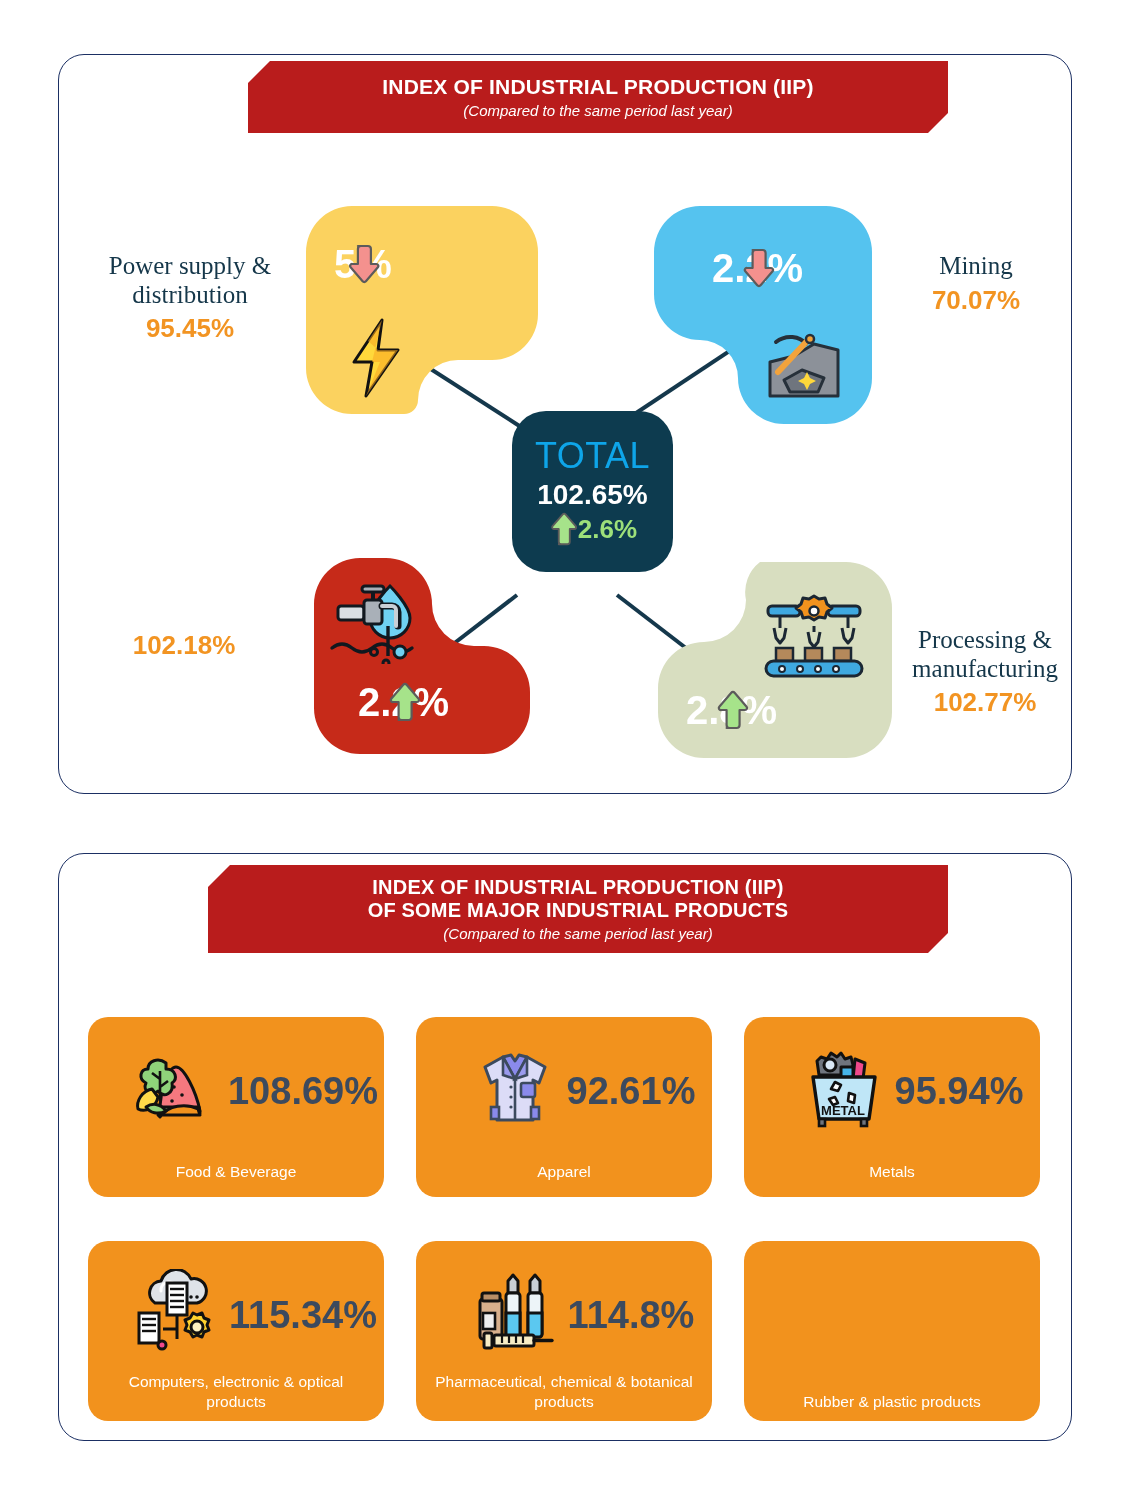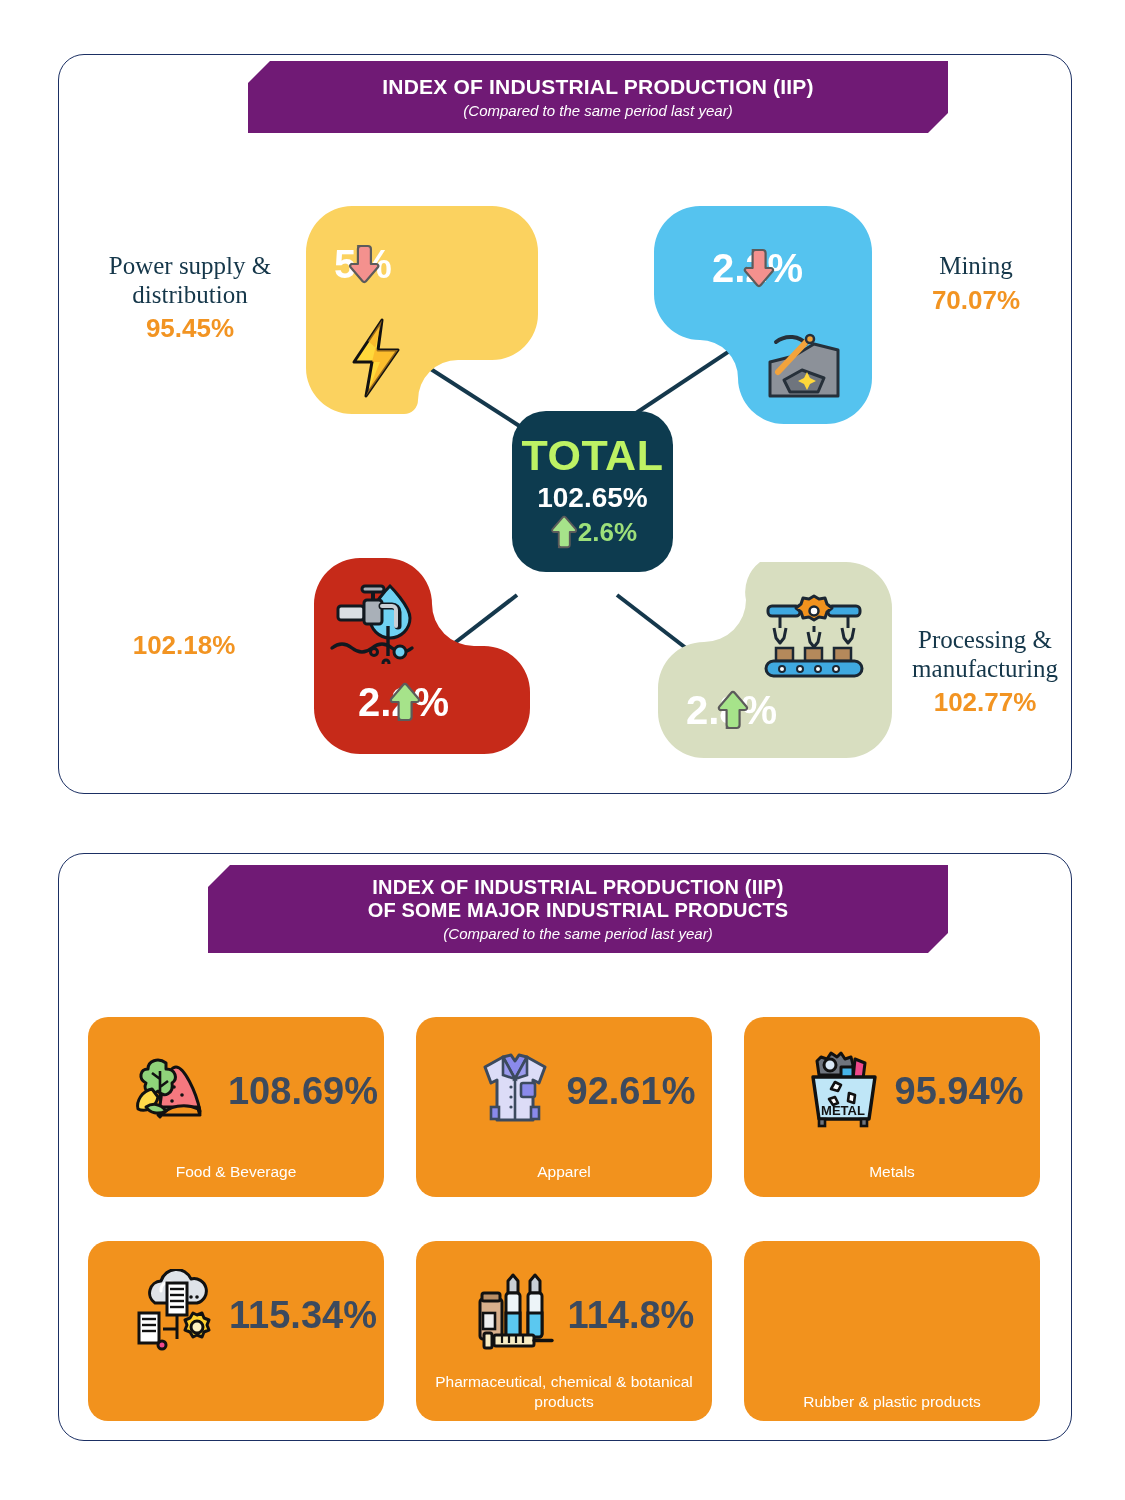--- a/index.html
+++ b/index.html
@@ -5,21 +5,21 @@
   html,body{margin:0;padding:0;background:#ffffff;}
   body{width:1125px;height:1500px;position:relative;overflow:hidden;
        font-family:"Liberation Sans",sans-serif;}
 
   
   .panel{position:absolute;border:1.5px solid #1b2f63;border-radius:26px;background:#fff;}
   #panel-iip{left:58px;top:54px;width:1012px;height:738px;}
   #panel-products{left:58px;top:853px;width:1012px;height:586px;}
 
   
-  .banner{position:absolute;background:#701a75;color:#fff;text-align:center;
+  .banner{position:absolute;background:#b91c1c;color:#fff;text-align:center;
           -webkit-clip-path:polygon(22px 0,100% 0,100% calc(100% - 20px),calc(100% - 20px) 100%,0 100%,0 22px);
           clip-path:polygon(22px 0,100% 0,100% calc(100% - 20px),calc(100% - 20px) 100%,0 100%,0 22px);
           display:flex;flex-direction:column;align-items:center;justify-content:center;}
   #banner-iip{left:248px;top:61px;width:700px;height:72px;}
   #banner-products{left:208px;top:865px;width:740px;height:88px;}
   .banner-title{font-weight:bold;letter-spacing:.2px;line-height:1.16;}
   #banner-iip .banner-title{font-size:21px;}
   #banner-products .banner-title{font-size:20px;}
   .banner-sub{font-style:italic;font-size:15px;margin-top:3px;}
 
@@ -30,21 +30,21 @@
   .pct-row{position:absolute;display:flex;align-items:center;gap:12px;}
   .pct-val{font-weight:bold;color:#fff;font-size:40px;line-height:1;}
   .arrow{width:34px;height:40px;display:block;}
 
   .ico{position:absolute;}
 
   
   #total-node{position:absolute;left:512px;top:411px;width:161px;height:161px;
       background:#0d3b4f;border-radius:34px;display:flex;flex-direction:column;
       align-items:center;justify-content:center;z-index:5;}
-  #total-label{color:#bef264;font-weight:bold;font-size:43px;line-height:1;letter-spacing:.5px;}
+  #total-label{color:#0ea5e9;font-weight:normal;font-size:36px;line-height:1;letter-spacing:.5px;}
   #total-value{color:#fff;font-weight:bold;font-size:28px;line-height:1;margin-top:7px;}
   #total-delta-row{display:flex;align-items:center;margin-top:3px;}
   #total-delta{color:#9de07a;font-weight:bold;font-size:26px;line-height:1;}
 
   
   .side-label{position:absolute;text-align:center;color:#15374a;
               font-family:"Liberation Serif",serif;font-size:25px;line-height:1.14;}
   .side-label .num{display:block;color:#f29422;font-weight:bold;margin-top:5px;
                    font-family:"Liberation Sans",sans-serif;font-size:26px;}
 
@@ -295,20 +295,21 @@
         <line x1="11" y1="50" x2="25" y2="50" stroke="#111" stroke-width="2.4"></line>
         <line x1="11" y1="56" x2="25" y2="56" stroke="#111" stroke-width="2.4"></line>
         <line x1="11" y1="62" x2="25" y2="62" stroke="#111" stroke-width="2.4"></line>
         <path d="M46,46 v14 H32 M46,60 v10" fill="none" stroke="#111" stroke-width="3"></path>
         <circle cx="31" cy="76" r="4" fill="#F0498B" stroke="#111" stroke-width="3"></circle>
         <path d="M62,44 l4,2 l5,-2 l2,5 l5,2 l-2,5 l2,5 l-5,2 l-2,5 l-5,-2 l-4,2 l-3,-5 l-5,-2 l2,-5 l-2,-5 l5,-2 Z" fill="#FFD22E" stroke="#111" stroke-width="3" stroke-linejoin="round"></path>
         <circle cx="66" cy="58" r="6" fill="#FDF1C0" stroke="#111" stroke-width="3"></circle>
       </svg>
       <span class="card-pct">115.34%</span>
     </div>
+    <div class="card-label">Computers, electronic &amp; optical products</div>
   </div>
 
   <div class="card two-line">
     <div class="card-top">
       <svg class="card-icon" viewBox="0 0 92 92">
         <rect x="10" y="30" width="22" height="40" rx="3" fill="#D8B08C" stroke="#111" stroke-width="3"></rect>
         <rect x="12" y="24" width="18" height="8" rx="2" fill="#B98E66" stroke="#111" stroke-width="3"></rect>
         <rect x="13" y="44" width="12" height="16" fill="#EFEFEF" stroke="#111" stroke-width="2.6"></rect>
         <path d="M38,12 l5,-6 l5,6 v12 h-10 Z" fill="#C9CFD5" stroke="#111" stroke-width="3" stroke-linejoin="round"></path>
         <rect x="36" y="24" width="14" height="44" rx="3" fill="#EDF4F8" stroke="#111" stroke-width="3"></rect>

